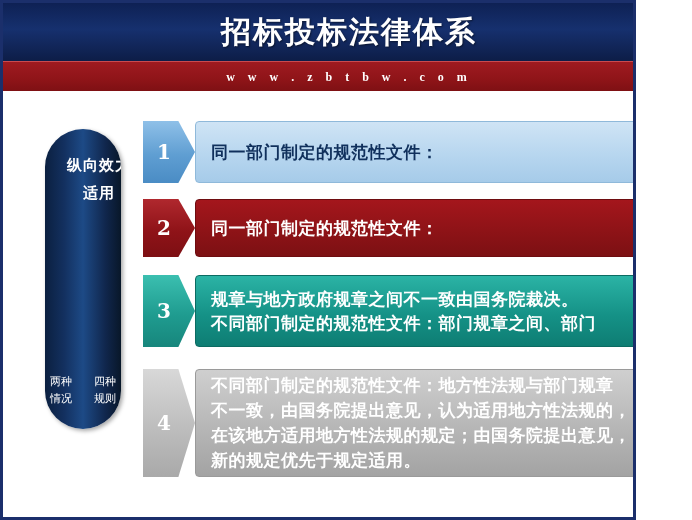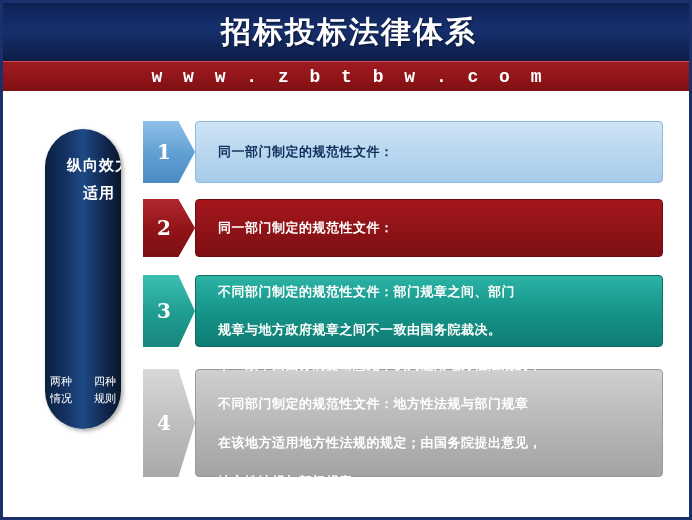--- a/index.html
+++ b/index.html
@@ -8,21 +8,21 @@
   }
   body {
     width: 692px;
     height: 520px;
     background: #ffffff;
     font-family: "DejaVu Sans", sans-serif;
     overflow: hidden;
   }
   .slide {
     position: relative;
-    width: 692px;
+    width: 636px;
     height: 520px;
     background: #ffffff;
     box-sizing: border-box;
     border: 3px solid #1b2f6b;
     overflow: hidden;
   }
   
   .header {
     position: absolute;
     left: 0; top: 0;
@@ -47,24 +47,24 @@
     width: 692px;
     height: 30px;
     background: linear-gradient(to bottom, #9f1a20 0%, #8e1418 60%, #7d1013 100%);
     display: flex;
     align-items: center;
     justify-content: center;
     border-top: 1px solid #c94a4f;
   }
   .redbar-text {
     color: #ffffff;
-    font-size: 18px;
+    font-size: 12px;
     font-weight: bold;
     letter-spacing: 5px;
-    font-family: Liberation Mono, monospace;
+    font-family: Liberation Serif, serif;
   }
   .body-area {
     position: absolute;
     left: 0; top: 88px;
     width: 686px;
     height: 429px;
     background: #ffffff;
   }
   
   .capsule {
@@ -127,22 +127,22 @@
   .panel {
     flex: 1 1 auto;
     border-radius: 4px;
     padding: 9px 12px 9px 14px;
     box-sizing: border-box;
     display: flex;
     flex-direction: column;
     justify-content: center;
   }
   .panel p {
-    margin: 8px;
-    font-size: 13px;
+    margin: 1px;
+    font-size: 17px;
     font-weight: bold;
     line-height: 22px;
     letter-spacing: .5px;
   }
   
   .row-1 { top: 30px; width: 520px; height: 62px; }
   .row-1 .chev { background: linear-gradient(to bottom, #8fc0e8 0%, #5f9ed2 55%, #4a8cc4 100%); }
   .row-1 .panel {
     background: linear-gradient(to bottom, #cfe4f5 0%, #b7d6ef 55%, #a6cbe9 100%);
     border: 1px solid #8fb9da;
@@ -213,31 +213,31 @@
       <div class="panel">
         <p>同一部门制定的规范性文件：</p>
       </div>
     </div>
 
     <div class="row row-3">
       <div class="chev">
         <span>3</span>
       </div>
       <div class="panel">
+        <p>规章与地方政府规章之间不一致由国务院裁决。</p>
         <p>不同部门制定的规范性文件：部门规章之间、部门</p>
-        <p>规章与地方政府规章之间不一致由国务院裁决。</p>
       </div>
     </div>
 
     <div class="row row-4">
       <div class="chev">
         <span>4</span>
       </div>
       <div class="panel">
+        <p>不同部门制定的规范性文件：地方性法规与部门规章</p>
         <p>不一致，由国务院提出意见，认为适用地方性法规的，</p>
-        <p>不同部门制定的规范性文件：地方性法规与部门规章</p>
         <p>在该地方适用地方性法规的规定；由国务院提出意见，</p>
-        <p>地方性法规与部门规章。</p>
+        <p>新的规定优先于规定适用。</p>
       </div>
     </div>
 
   </div>
 </div>
 
 </body></html>

